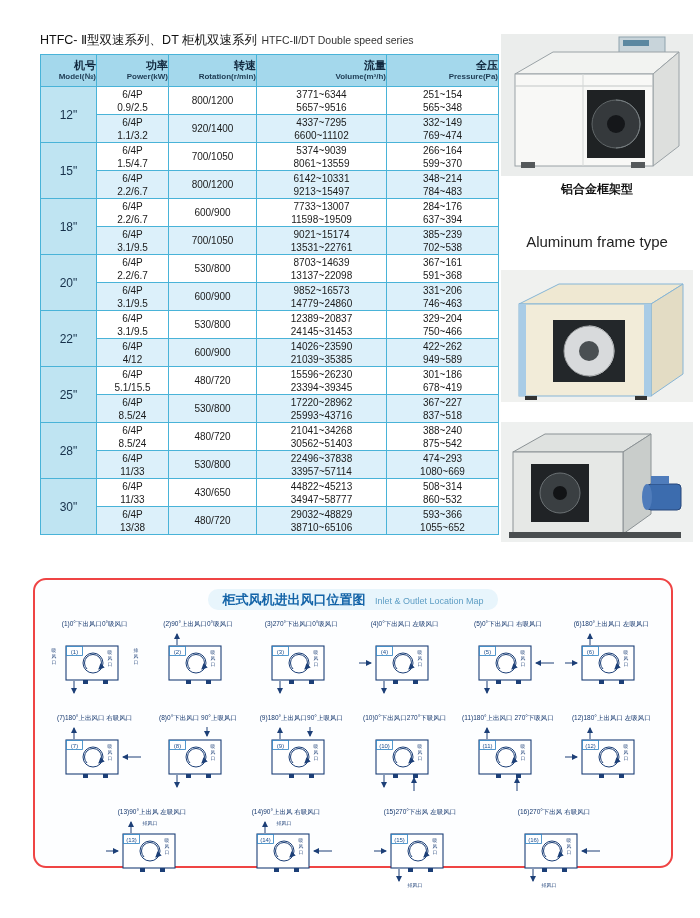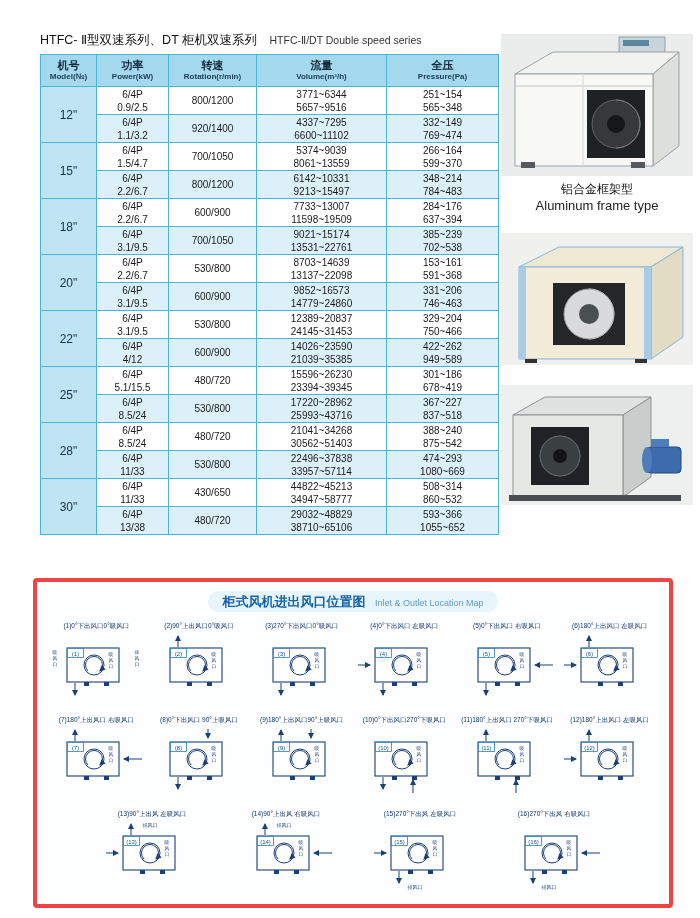--- a/index.html
+++ b/index.html
@@ -3,43 +3,43 @@
 <meta charset="utf-8">
 <style>
   * { margin:0; padding:0; box-sizing:border-box; }
   html,body { background:#ffffff; }
   body { font-family:"Liberation Sans","DejaVu Sans",sans-serif; }
   .page { position:relative; width:700px; height:918px; background:#ffffff; overflow:hidden; }
 
   
   .page-header { position:absolute; left:40px; top:30px; white-space:nowrap; }
   .t-cn { font-size:12.5px; font-weight:normal; color:#111111; }
-  .t-en { font-size:10.5px; color:#333333; margin-left:8px; }
+  .t-en { font-size:10.5px; color:#333333; }
 
   
   .spec-table { position:absolute; left:40px; top:54px; width:458px; border-collapse:collapse; table-layout:fixed; }
   .spec-table th, .spec-table td { border:1px solid #49b3d8; text-align:center; vertical-align:middle; padding:0; }
-  .spec-table th { background:#a4d8ec; height:32px; }
+  .spec-table th { background:#a4d8ec; height:32px;text-align:right; }
   .hcn { font-size:11px; font-weight:bold; color:#12293f; line-height:13px; }
   .hen { font-size:8px; color:#1d3a52; line-height:10px; }
   .spec-table td { height:28px; background:#ffffff; }
   .spec-table tr.alt td { background:#dcf0fa; }
   .spec-table td.model { background:#bfe4f2 !important; font-size:12px; color:#16304a; }
   .spec-table td div { font-size:10px; line-height:13px; color:#1a1a1a; }
 
   
   .products { position:absolute; left:498px; top:34px; width:198px; }
   .products figure { margin:0 0 20px 0; text-align:center; }
   .products svg { display:block; margin:0 auto; }
-  .pcap-cn { display:block; font-size:12px; font-weight:normal; color:#111111; margin-top:5px; }
-  .pcap-en { display:block; font-size:13px; color:#222222; }
+  .pcap-cn { display:block; font-size:12px; font-weight:bold; color:#111111; margin-top:5px; }
+  .pcap-en { display:block; font-size:15px; color:#222222;margin-top:35px; }
 
   
-  .location-map { position:absolute; left:33px; top:578px; width:640px; height:330px;
-                  border:4px solid #ef4444; border-radius:4px; background:#fdfeff; }
+  .location-map { position:absolute; left:33px; top:578px; width:640px; height:290px;
+                  border:2px solid #ef4444; border-radius:13px; background:#fdfeff; }
   .map-title { text-align:center; margin-top:9px; }
   .map-title-wrap { display:inline-block; background:#e8f5fc; border-radius:10px; padding:1px 14px; }
   .map-title-cn { font-size:13px; font-weight:bold; color:#1464a8; }
   .map-title-en { font-size:9px; color:#5e9ec4; margin-left:5px; }
   .map-row { display:flex; justify-content:space-around; padding:0 8px; margin-top:10px; }
   .map-row.row3 { justify-content:center; gap:16px; }
   .dcell { width:104px; text-align:center; }
   .row3 .dcell { width:118px; }
   .dcap { font-size:6.5px; color:#16386e; white-space:nowrap; margin-bottom:1px; }
 </style>
@@ -198,21 +198,21 @@
             <div>2.2/6.7</div>
           </td>
           <td>
             <div>530/800</div>
           </td>
           <td>
             <div>8703~14639</div>
             <div>13137~22098</div>
           </td>
           <td>
-            <div>153~161</div>
+            <div>367~161</div>
             <div>591~368</div>
           </td>
         </tr>
         <tr class="alt">
           <td>
             <div>6/4P</div>
             <div>3.1/9.5</div>
           </td>
           <td>
             <div>600/900</div>

